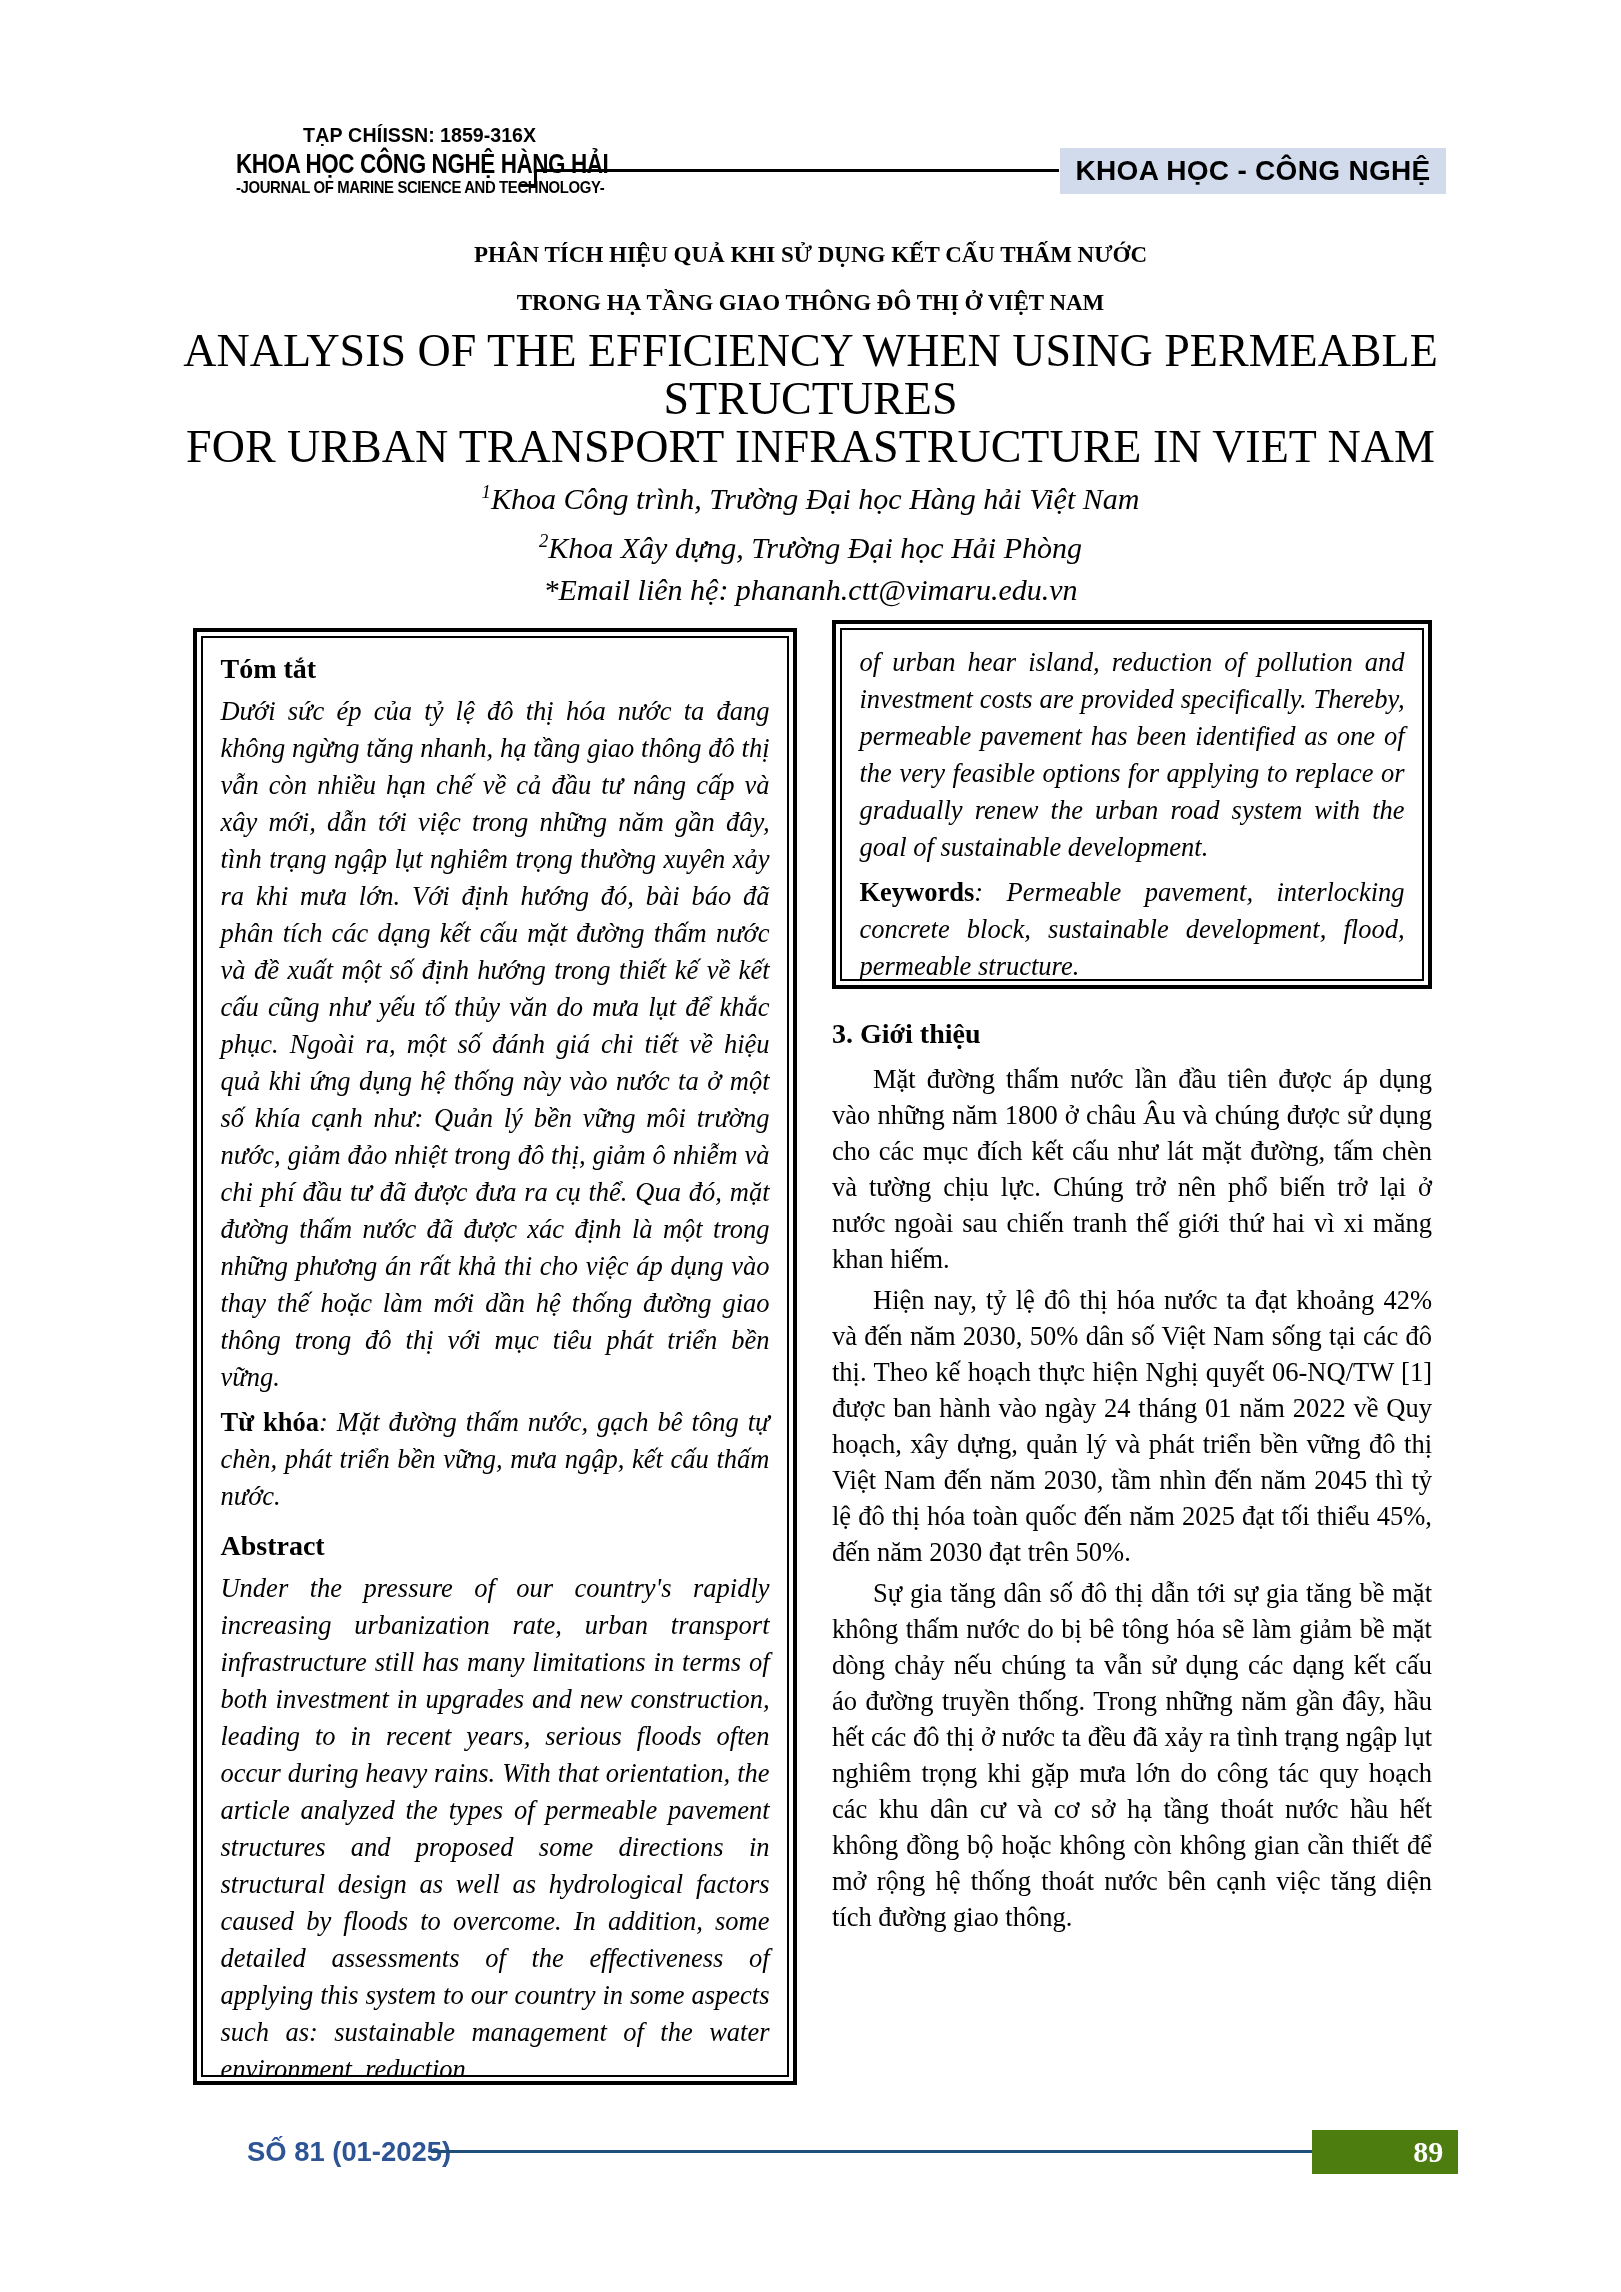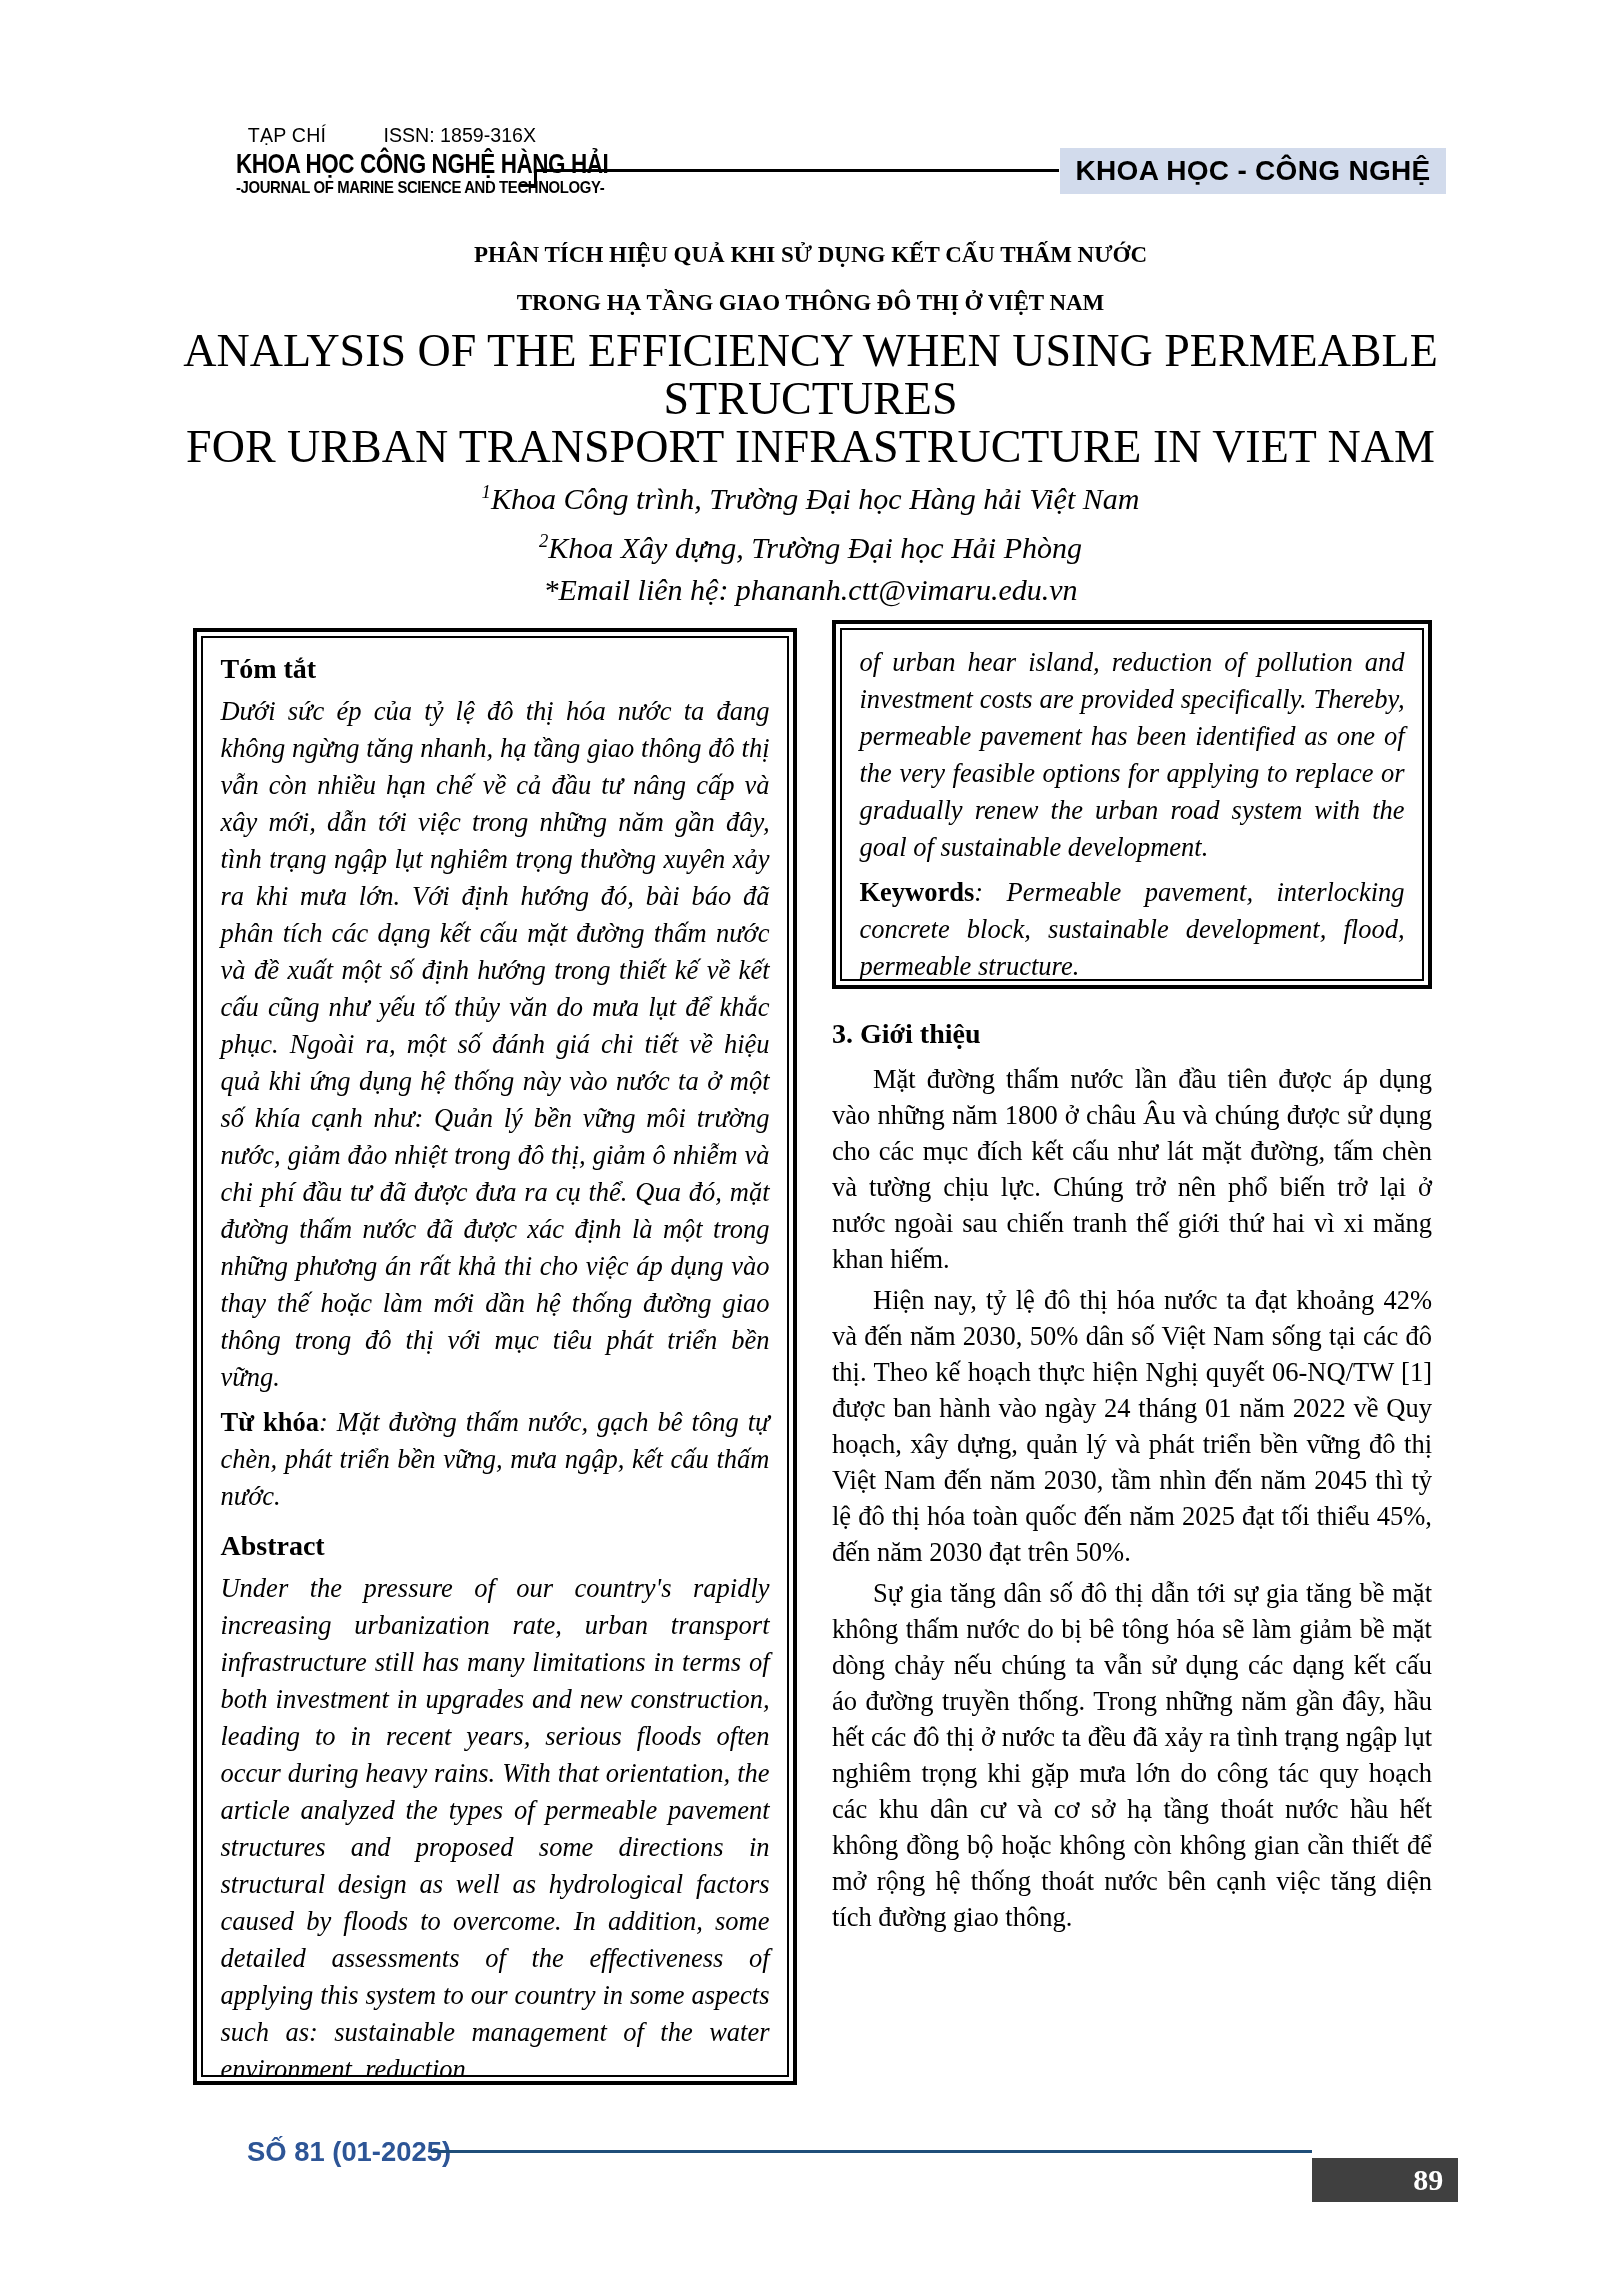--- a/index.html
+++ b/index.html
@@ -11,21 +11,21 @@
     font-family:"Liberation Serif", serif;
     color:#000;
     overflow:hidden;
   }
 
   
   .logo {
     position:absolute; left:236px; top:125px; width:300px;
     font-family:"Liberation Sans", sans-serif;
   }
-  .logo-row1 { display:flex; justify-content:space-between; font-weight:normal; font-size:19.6px; line-height:21.6px; }
+  .logo-row1 { display:flex; justify-content:flex-end; font-weight:bold; font-size:19.6px; line-height:21.6px; }
   .logo-row1 .tapchi { padding-left:11.8px; letter-spacing:0.2px; }
   .logo-name {
     font-size:27.4px; font-weight:900; white-space:nowrap;
     letter-spacing:-0.5px; line-height:29px; margin-top:2px;
     transform:scaleX(0.82); transform-origin:left center;
   }
   .logo-sub {
     font-size:15.7px; font-weight:bold; white-space:nowrap;
     letter-spacing:-0.4px; line-height:17.6px; margin-top:1px;
     transform:scaleX(0.95); transform-origin:left center;
@@ -135,16 +135,16 @@
 
   <div class="body-col">
     <div class="sec-heading">3. Giới thiệu</div>
     <p>Mặt đường thấm nước lần đầu tiên được áp dụng vào những năm 1800 ở châu Âu và chúng được sử dụng cho các mục đích kết cấu như lát mặt đường, tấm chèn và tường chịu lực. Chúng trở nên phổ biến trở lại ở nước ngoài sau chiến tranh thế giới thứ hai vì xi măng khan hiếm.</p>
     <p>Hiện nay, tỷ lệ đô thị hóa nước ta đạt khoảng 42% và đến năm 2030, 50% dân số Việt Nam sống tại các đô thị. Theo kế hoạch thực hiện Nghị quyết 06-NQ/TW [1] được ban hành vào ngày 24 tháng 01 năm 2022 về Quy hoạch, xây dựng, quản lý và phát triển bền vững đô thị Việt Nam đến năm 2030, tầm nhìn đến năm 2045 thì tỷ lệ đô thị hóa toàn quốc đến năm 2025 đạt tối thiểu 45%, đến năm 2030 đạt trên 50%.</p>
     <p>Sự gia tăng dân số đô thị dẫn tới sự gia tăng bề mặt không thấm nước do bị bê tông hóa sẽ làm giảm bề mặt dòng chảy nếu chúng ta vẫn sử dụng các dạng kết cấu áo đường truyền thống. Trong những năm gần đây, hầu hết các đô thị ở nước ta đều đã xảy ra tình trạng ngập lụt nghiêm trọng khi gặp mưa lớn do công tác quy hoạch các khu dân cư và cơ sở hạ tầng thoát nước hầu hết không đồng bộ hoặc không còn không gian cần thiết để mở rộng hệ thống thoát nước bên cạnh việc tăng diện tích đường giao thông.</p>
   </div>
 
   <div class="footer-issue" id="footer-issue" style="color: rgb(45, 85, 150);">SỐ 81 (01-2025)</div>
   <div class="footer-rule" id="footer-rule" style="background: rgb(31, 78, 121);"></div>
-  <div class="footer-page" id="footer-page" style="background: #404040; margin-top: 28px;">89</div>
+  <div class="footer-page" id="footer-page" style="background: #4d7c0f;">89</div>
 
 </div>
 
 
 </body></html>

